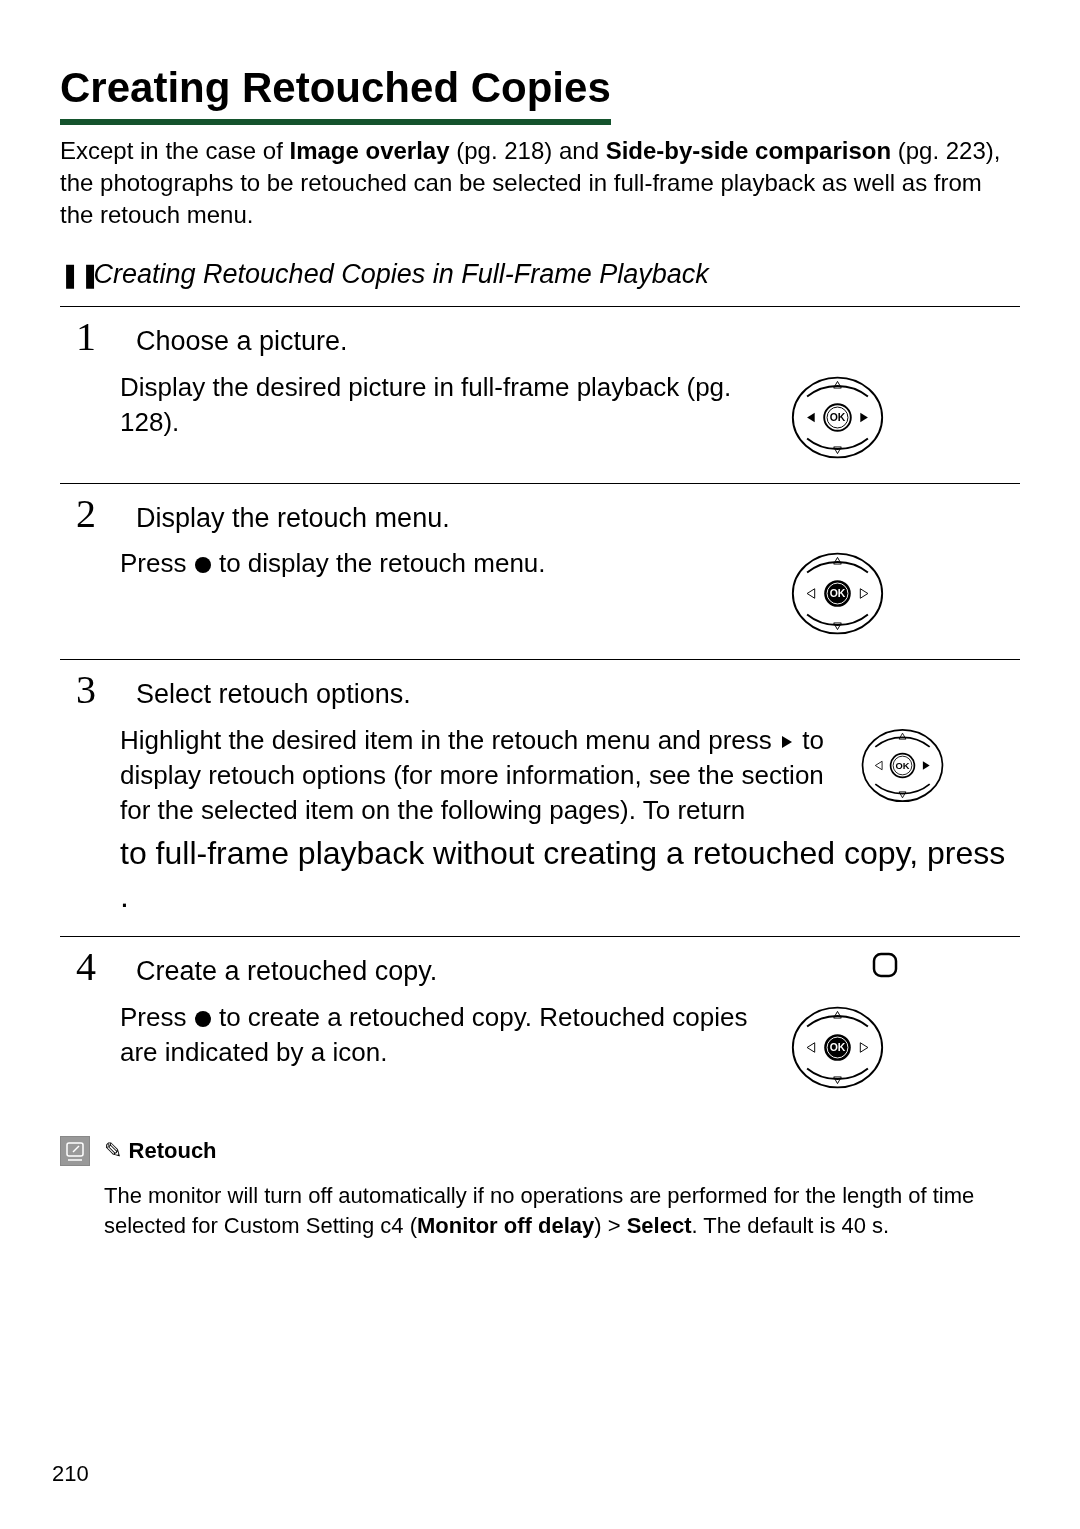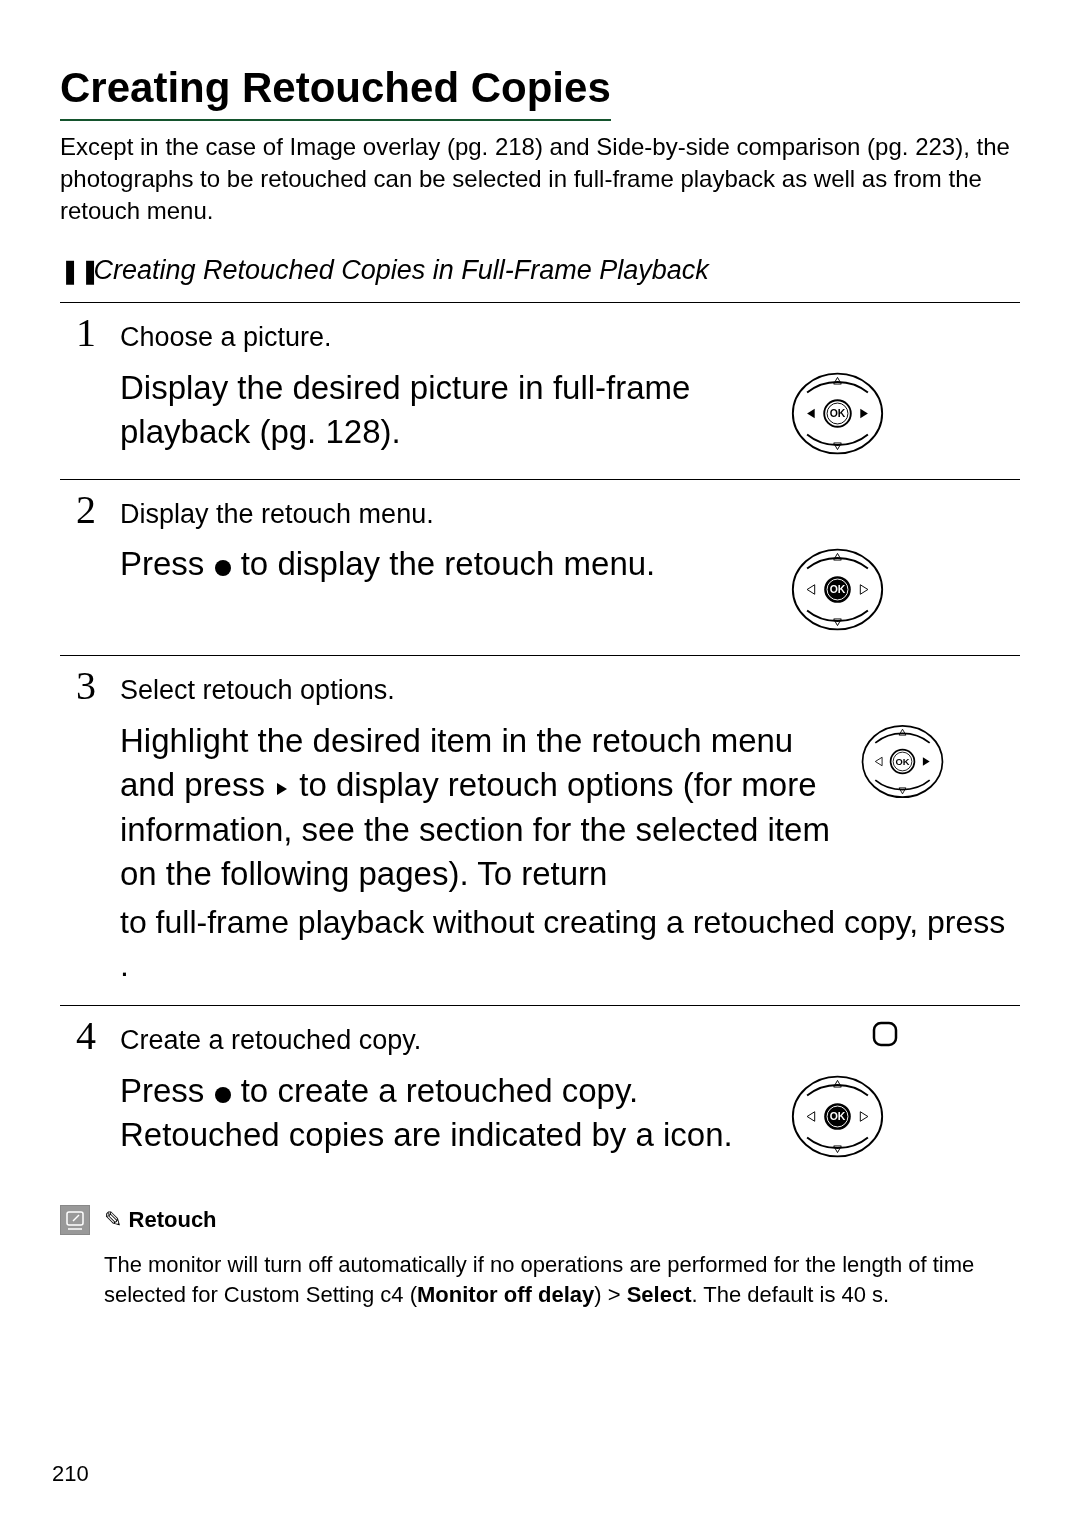--- a/index.html
+++ b/index.html
@@ -10,30 +10,30 @@
     height: 1529px;
     position: relative;
     padding: 60px 60px 40px 60px;
     line-height: 1.35;
     font-size: 24px;
     color: #000;
   }
   .page-title {
     font-size: 42px;
     font-weight: 700;
-    border-bottom: 2px solid #14532d;
+    border-bottom: 6px solid #14532d;
     display: inline-block;
     margin-bottom: 10px;
     padding-bottom: 2px;
   }
   .intro {
     font-size: 24px;
     margin-bottom: 24px;
   }
-  .intro b { font-weight: 400; text-align: right; }
+  .intro b { font-weight: 700; text-align: right; }
   .sub-heading {
     font-style: italic;
     font-size: 27px;
     margin-bottom: 14px;
   }
   .sub-heading .block-sym {
     font-style: normal;
     display: inline-block;
     width: 26px;
     font-size:24px;
@@ -54,29 +54,30 @@
     font-size: 40px;
     font-weight: 500;
     width: 40px;
     text-align: right;
     line-height: 1;
     padding-right:4px;
   }
   .step-title {
     font-size: 27px;
     font-family: Arial, sans-serif;
+    margin-left: 16px;
   }
   .step-body-row {
     display: flex;
     align-items: flex-start;
     padding-left: 60px;
     margin-top: 10px;
     gap: 20px;
   }
-  .step-text { flex: 1; font-size: 33px; }
+  .step-text { flex: 1; font-size: 26px; }
   .step-figure { width: 230px; display:flex; justify-content:flex-start; }
   .step-long { padding-left:60px; margin-top:4px; font-size:32px; }
   .note-box { margin-top: 24px; display:flex; gap: 14px; }
   .note-side-icon {
     width: 30px; height: 30px;
     background: #999;
     color: #fff;
     display:flex; align-items:center; justify-content:center;
     font-size:18px;
     border:1px solid #888;

